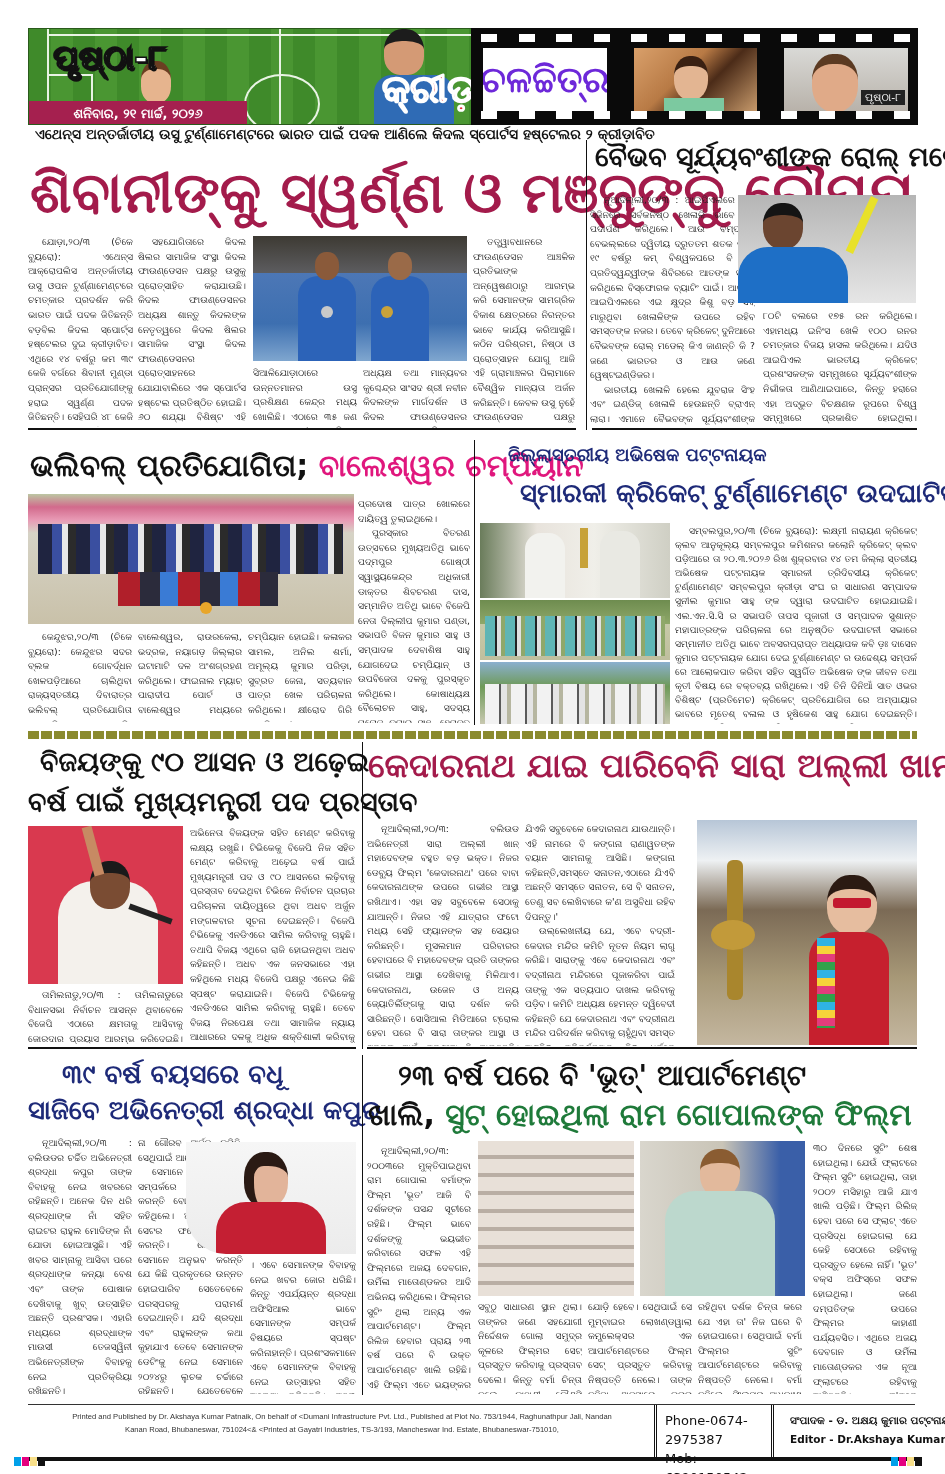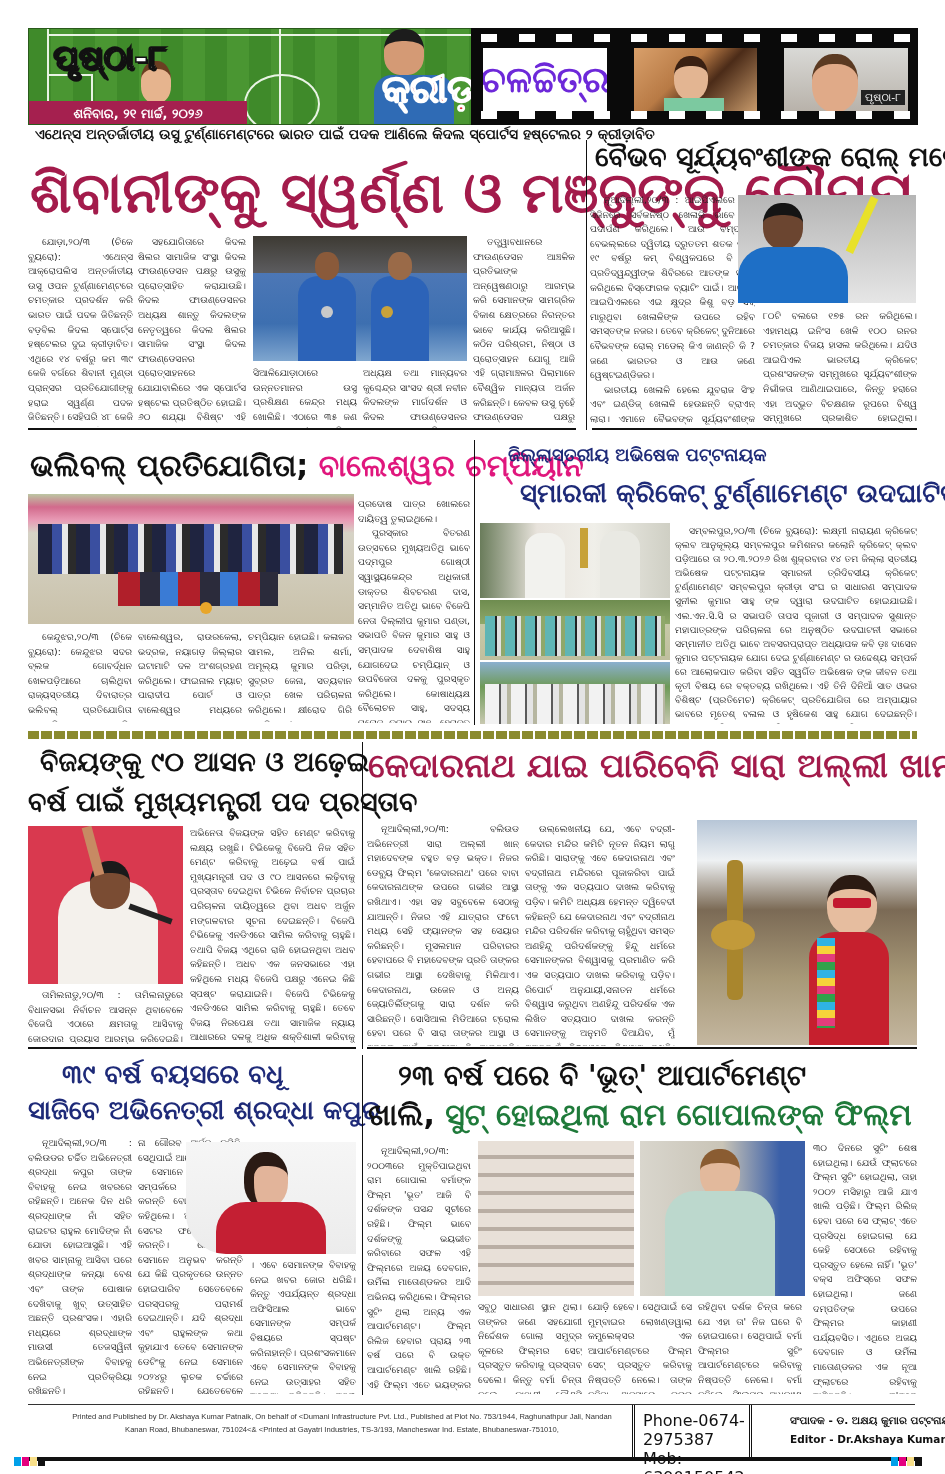--- a/index.html
+++ b/index.html
@@ -33,21 +33,21 @@
 
 .col{position:absolute;font-size:9.3px;line-height:14.6px;color:#222;text-align:justify;overflow:hidden}
 .col p{text-indent:14px}
 .photo{position:absolute;overflow:hidden}
 .rule-v{position:absolute;width:2px;background:#111}
 .rule-h{position:absolute;height:3px;background:#111}
 .dashed{position:absolute;height:8px;background:repeating-linear-gradient(90deg,#8a8a2e 0 11px,#fff 11px 13px)}
 
 #footer{left:28px;top:1404px;width:887px;height:57px;border-top:1px solid #333;border-bottom:4px solid #111}
 #footer-print{position:absolute;left:0;top:0;width:628px;height:52px;font-size:7.6px;color:#333;text-align:center;padding-top:5px;line-height:13px;font-family:"Liberation Sans Narrow","Liberation Sans",sans-serif}
-#footer-contact{position:absolute;left:604px;top:0;width:120px;height:52px;border-left:3px double #111;border-right:3px double #111;font-size:16px;padding:6px 0 0 8px;line-height:19px}
+#footer-contact{position:absolute;left:626px;top:0;width:120px;height:52px;border-left:3px double #111;border-right:3px double #111;font-size:13px;padding:6px 0 0 8px;line-height:19px}
 #footer-editor{position:absolute;left:756px;top:0;width:131px;height:52px;font-size:10.5px;padding:6px 0 0 6px;line-height:19px;font-weight:bold;white-space:nowrap}
 .swatch{position:absolute;top:1457px;width:7px;height:9px}
 </style>
 </head>
 <body>
 
 <div id="mast-left" class="abs">
   <div class="line" style="left:18px;top:0;width:2px;height:97px"></div>
   <div class="line" style="left:250px;top:0;width:2px;height:97px"></div>
   <div class="line" style="left:18px;top:5px;width:440px;height:2px"></div>
@@ -205,20 +205,21 @@
   </div>
 <div class="rule-h" style="left:28px;top:1047px;width:328px;height:2px"></div>
 
 <div class="rule-v" style="left:362px;top:742px;height:307px;width:1px"></div>
 
 <div class="abs head maroon" style="left:368px;top:748px;font-size:33px">କେଦାରନାଥ ଯାଇ ପାରିବେନି ସାରା ଅଲ୍ଲୀ ଖାନ୍</div>
 <div class="col" style="left:367px;top:822px;width:152px;height:224px">
     <p>ନୂଆଦିଲ୍ଲୀ,୨୦/୩: ବଲିଉଡ ଅଭିନେତ୍ରୀ ସାରା ଅଲ୍ଲୀ ଖାନ୍ ମହାଦେବଙ୍କ ବହୁତ ବଡ଼ ଭକ୍ତ। ନିଜର ଡେବ୍ୟୁ ଫିଲ୍ମ 'କେଦାରନାଥ' ପରେ ବାବା କେଦାରନାଥଙ୍କ ଉପରେ ଗଭୀର ଆସ୍ଥା ରଖିଥାଏ। ଏହା ସହ ସବୁବେଳେ ସେଠାକୁ ଯାଆନ୍ତି। ନିଜର ଏହି ଯାତ୍ରାର ଫଟୋ ମଧ୍ୟ ସେହି ଫ୍ୟାନଙ୍କ ସହ ସେୟାର କରିଛନ୍ତି। ମୁସଲମାନ ପରିବାରର ହେବାପରେ ବି ମହାଦେବଙ୍କ ପ୍ରତି ତାଙ୍କର ଗଭୀର ଆସ୍ଥା ଦେଖିବାକୁ ମିଳିଥାଏ। କେଦାରନାଥ, ଉଜେନ ଓ ଅନ୍ୟ ଜ୍ୟୋତିର୍ଲିଙ୍ଗକୁ ସାରା ଦର୍ଶନ କରି ସାରିଛନ୍ତି। ସୋସିଆଲ ମିଡିଆରେ ଟ୍ରୋଲ ହେବା ପରେ ବି ସାରା ତାଙ୍କର ଆସ୍ଥା ଓ ସରଳତା ପାଇଁ ପ୍ରଶଂସା ବି ପାଇଛନ୍ତି। ତେବେ ଏଥର କ'ଣ ସେ କେଦାରନାଥ ଯାଇପାରିବେ ଯାତ୍ରା ପୂର୍ବରୁ ତାଙ୍କୁ ଏପରି ଏକ କାମ କରିବାକୁ ପଡ଼ିବ, ଯାହାକୁ ନେଇ ବଢ଼ିଛି ଚର୍ଚ୍ଚା। ବଦ୍ରୀ-କେଦାର ମନ୍ଦିର କମିଟି ଏକ ନୂଆ ନିୟମ ଲାଗୁ କରିଛି। ଏବେ ନନ୍ ହିନ୍ଦୁ ଭିଜିଟର୍ସଙ୍କୁ ବଦ୍ରୀନାଥ ଓ କେଦାରନାଥରେ ପୂଜା କରିବା ପାଇଁ ଏକ ଆଫିଡେଭିଟ ଜମିବାକୁ ହେବ। ଏଥିରେ ତାଙ୍କୁ ହିନ୍ଦୁ ଧର୍ମ ପ୍ରତି ନିଜର ଆସ୍ଥାର ପ୍ରମାଣ ଦେବାକୁ ହେବ। ଏହି ନିର୍ଦ୍ଦେଶ ସବୁ ଅଣହିନ୍ଦୁ ଯାତ୍ରୀଙ୍କ ଉପରେ ଲାଗୁ ହୋଇଥାଏ। ଯାହା ଭିତରେ ସାରା ଅଲ୍ଲୀ ଖାନ୍ ବି ରହିଛନ୍ତି,</p>
   </div>
 <div class="col" style="left:525px;top:822px;width:150px;height:224px">
+  <p style="text-indent:0">ଯିଏକି ସବୁବେଳେ କେଦାରନାଥ ଯାଉଥାନ୍ତି। ଏହି ନାମରେ ବି କଙ୍ଗନା ରାଣାୱତଙ୍କ ବୟାନ ସାମନାକୁ ଆସିଛି। କଙ୍ଗନା କହିଛନ୍ତି,ସମସ୍ତେ ସନାତନ,ଏଠାରେ ଯିଏବି ଅଛନ୍ତି ସମସ୍ତେ ସନାତନ, ସେ ବି ସନାତନ, ତେଣୁ ସବ ଲେଖିବାରେ କ'ଣ ଅସୁବିଧା ରହିବ ଦିପନ୍ତୁ।'</p>
   <p>ଉଲ୍ଲେଖନୀୟ ଯେ, ଏବେ ବଦ୍ରୀ-କେଦାର ମନ୍ଦିର କମିଟି ନୂତନ ନିୟମ ଲାଗୁ କରିଛି। ସାରାଙ୍କୁ ଏବେ କେଦାରନାଥ ଏବଂ ବଦ୍ରୀନାଥ ମନ୍ଦିରରେ ପୂଜାକରିବା ପାଇଁ ତାଙ୍କୁ ଏକ ସତ୍ୟପାଠ ଦାଖଲ କରିବାକୁ ପଡ଼ିବ। କମିଟି ଅଧ୍ୟକ୍ଷ ହେମନ୍ତ ଦ୍ୱିବେଦୀ କହିଛନ୍ତି ଯେ କେଦାରନାଥ ଏବଂ ବଦ୍ରୀନାଥ ମନ୍ଦିର ପରିଦର୍ଶନ କରିବାକୁ ଚାହୁଁଥିବା ସମସ୍ତ ଅଣହିନ୍ଦୁ ପରିଦର୍ଶକଙ୍କୁ ହିନ୍ଦୁ ଧର୍ମରେ ସେମାନଙ୍କର ବିଶ୍ୱାସକୁ ପ୍ରମାଣିତ କରି ଏକ ସତ୍ୟପାଠ ଦାଖଲ କରିବାକୁ ପଡ଼ିବ। ରିପୋର୍ଟ ଅନୁଯାୟୀ,ସନାତନ ଧର୍ମରେ ବିଶ୍ୱାସ କରୁଥିବା ଅଣହିନ୍ଦୁ ପରିଦର୍ଶକ ଏକ ଲିଖିତ ସତ୍ୟପାଠ ଦାଖଲ କରନ୍ତି ସେମାନଙ୍କୁ ଅନୁମତି ଦିଆଯିବ, ମୁଁ ସନାତନ,ମୁଁ ହିନ୍ଦୁତ୍ୱରେ ବିଶ୍ୱାସ ରଖୁଛି। ସାରାଙ୍କୁ ନେଇ କୁହାଯାଇଛି ଯେ ଯଦି ଏହି ସର୍ତ୍ତକୁ ପାଳନ କରନ୍ତି,ତେବେ ତାଙ୍କୁ ପୂଜା କରିବାର ଅନୁମତି ମିଳିବ।</p>
 </div>
 <div class="photo" style="left:697px;top:820px;width:220px;height:225px;background:linear-gradient(180deg,#b7c6d7 0,#eef1f3 18%,#7b6a55 40%,#a79877 70%,#c4b7a0 100%)">
   <div style="position:absolute;left:130px;top:55px;width:50px;height:60px;background:#e6bd9f;border-radius:45%;border-top:14px solid #2b1a12"></div>
   <div style="position:absolute;left:136px;top:78px;width:38px;height:10px;background:#c3192f;border-radius:3px"></div>
   <div style="position:absolute;left:112px;top:112px;width:80px;height:113px;background:#c6202e;border-radius:26px 26px 0 0"></div>
   <div style="position:absolute;left:120px;top:118px;width:18px;height:90px;background:repeating-linear-gradient(180deg,#2fb3e3 0 8px,#f6d23a 8px 16px,#e33c7c 16px 24px,#31a24b 24px 32px)"></div>
   <div style="position:absolute;left:30px;top:40px;width:16px;height:140px;background:#a9862d;border-radius:6px"></div>
   <div style="position:absolute;left:14px;top:100px;width:44px;height:30px;background:#c29a3a;border-radius:50%"></div>
 </div>

